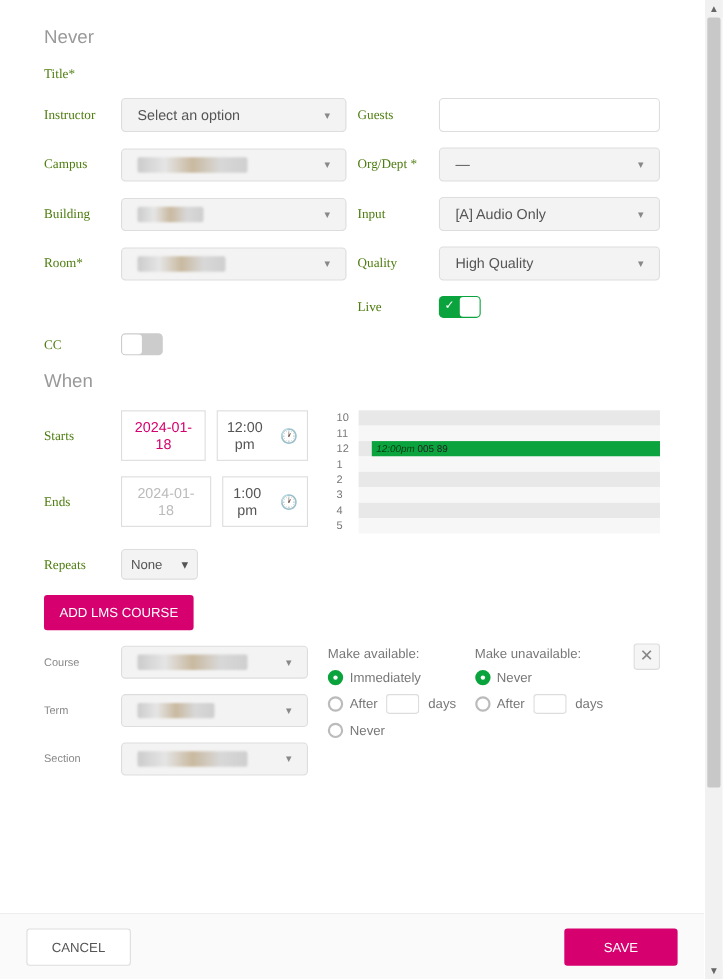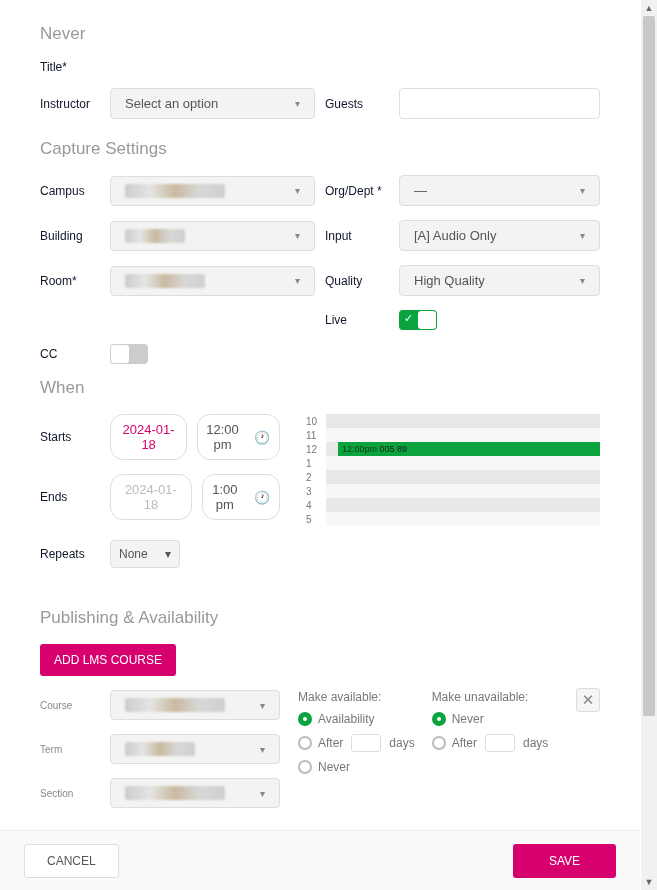--- a/index.html
+++ b/index.html
@@ -27,23 +27,24 @@
   }
   .row {
     display: flex;
     align-items: center;
     margin-bottom: 14px;
     gap: 10px;
   }
   .row.two-col { }
   .label {
     width: 60px;
-    color: #0f172a;
+    color: #4d7c0f;
     font-size: 12px;
     flex-shrink: 0;
+    font-family: Liberation Serif, serif;
   }
   .label-wide {
     width: 60px;
     color: #888;
     font-size: 10px;
     flex-shrink: 0;
   }
   input[type=text].text-input {
     flex: 1;
     border: 1px solid #ddd;
@@ -100,21 +101,21 @@
     color: #fff;
     font-size: 11px;
     position: absolute;
     left: 5px; top: 2px;
   }
   
   .when-wrap { display: flex; gap: 26px; }
   .when-left { width: 240px; }
   .date-input, .time-input {
     border: 1px solid #ddd;
-    border-radius: 13px;
+    border-radius: 0;
     padding: 7px 8px;
     font-size: 13px;
     width: 88px;
     text-align: center;
     color: #555;
   }
   .date-input.pink-text { color: #d6006e; }
   .date-input.dim { color: #bbb; }
   .time-input { width: 84px; display: flex; align-items: center; gap: 16px; justify-content: center;}
   .time-input .clock { font-size: 13px; color: #888; }
@@ -145,21 +146,21 @@
   .cal-hr { width: 20px; text-align: left; padding-right: 4px; }
   .cal-cell { flex: 1; height: 100%; position: relative; }
   .cal-event {
     position: absolute; left: 12px; right: 0; top: 0; bottom: 0;
     background: #0aa33d;
     color: #222; font-size: 9px;
     padding-left: 4px;
     line-height: 14px;
     overflow: hidden; white-space: nowrap;
   }
-  .cal-event .t { color: #043c14; }
+  .cal-event .t { color: #043c14; font-style: italic; }
   
   .pub-btn {
     background: #d6006e;
     color: #fff;
     border: none;
     padding: 9px 14px;
     font-size: 12px;
     font-weight: 500;
     border-radius: 3px;
     cursor: pointer;
@@ -299,21 +300,20 @@
         <span class="chev">▾</span>
       </div>
     </div>
     <div class="col-right">
       <span class="label">Guests</span>
       <input type="text" class="text-input" value="" style="">
     </div>
   </div>
 
   
-  <div class="section-title" style="margin-top:20px">Capture Settings</div>
 
   <div class="row two-col">
     <div class="col-left">
       <span class="label">Campus</span>
       <div class="select">
         <span class="blurred-content"></span>
         <span class="chev">▾</span>
       </div>
     </div>
     <div class="col-right">
@@ -438,21 +438,20 @@
           <div class="cal-cell"></div>
         </div>
         <div class="cal-row">
           <div class="cal-hr">5</div>
           <div class="cal-cell"></div>
         </div>
       </div>
   </div>
 
   
-  <div class="section-title" style="margin-top:26px">Publishing &amp; Availability</div>
 
   <button class="pub-btn">ADD LMS COURSE</button>
 
   <div class="pub-grid">
     <div class="pub-left">
       <div class="row">
         <span class="label-wide">Course</span>
         <div class="select" style="flex:1;height:30px">
           <span class="blurred-content"></span>
           <span class="chev">▾</span>
@@ -474,21 +473,21 @@
       </div>
     </div>
 
     <div class="pub-right">
       <div class="close-x">✕</div>
 
       <div class="avail-col">
         <div class="avail-title">Make available:</div>
         <div class="radio-row">
           <span class="radio sel"></span>
-          <span>Availability</span>
+          <span>Immediately</span>
         </div>
         <div class="radio-row">
           <span class="radio"></span>
           <span>After</span>
           <input class="days-input" style="">
           <span>days</span>
         </div>
         <div class="radio-row">
           <span class="radio"></span>
           <span>Never</span>

